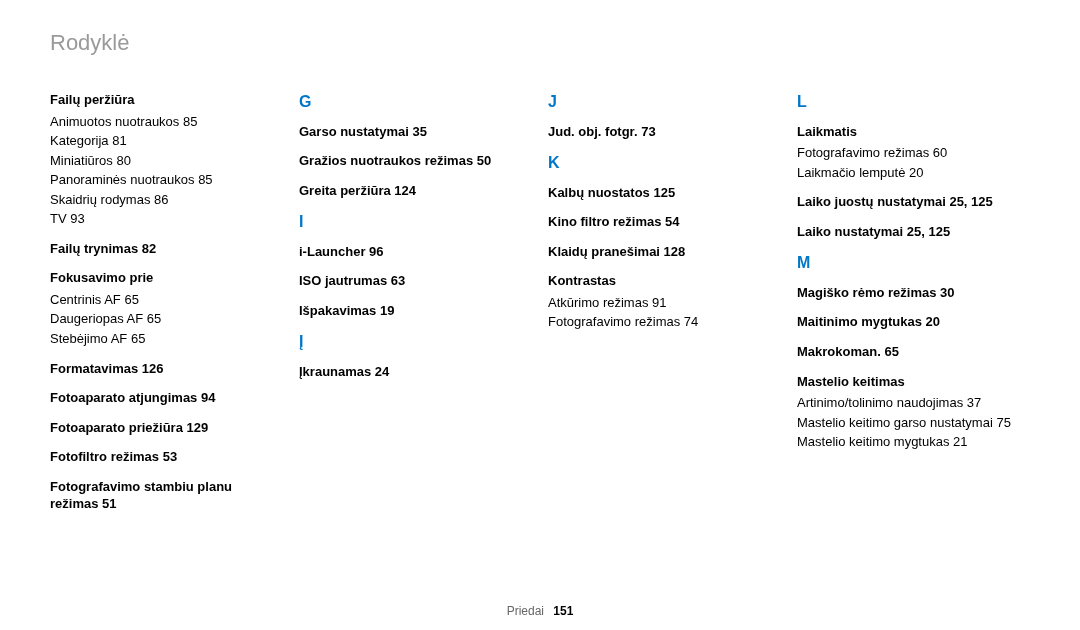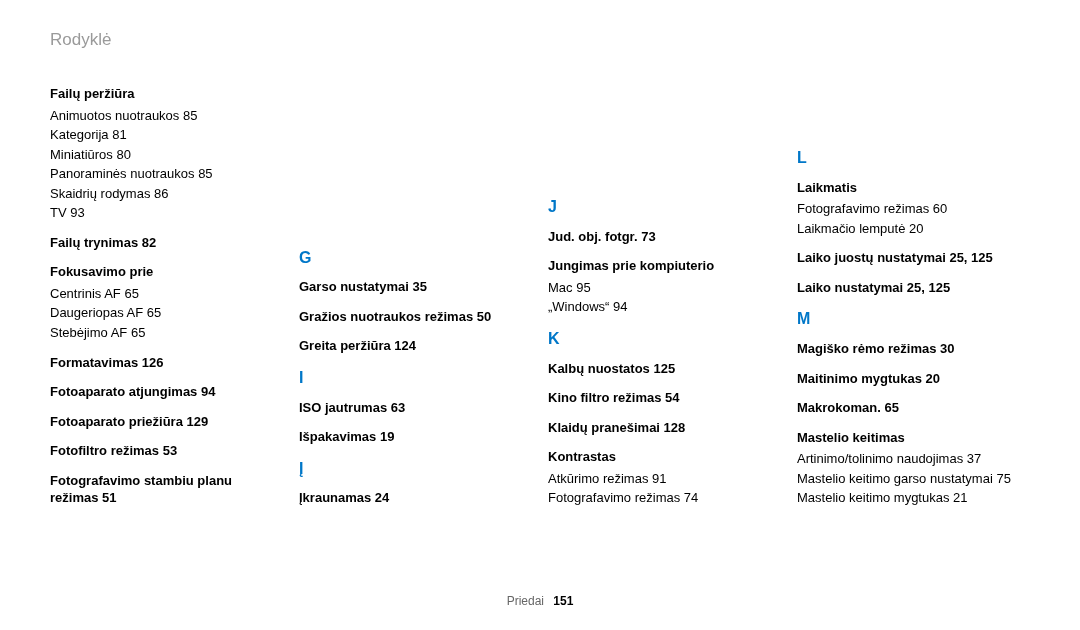--- a/index.html
+++ b/index.html
@@ -7,28 +7,27 @@
     width: 1080px;
     height: 630px;
     background: #fff;
     font-family: "Segoe UI", Arial, sans-serif;
     color: #000;
     position: relative;
     padding: 30px 50px 0 50px;
   }
   .page-title {
     color: #9a9a9a;
-    font-size: 17px;
+    font-size: 22px;
     font-weight: 400;
     margin-bottom: 35px;
   }
   .columns {
     display: flex;
     gap: 16px;
-    align-items: flex-end;
   }
   .col {
     flex: 1;
     font-size: 13px;
     line-height: 1.35;
   }
   .letter {
     color: #0077c8;
     font-size: 16px;
     font-weight: 700;
@@ -40,21 +39,21 @@
     font-weight: 700;
     margin-bottom: 4px;
   }
   .sub {
     font-weight: 400;
     margin-bottom: 2px;
   }
   .group { margin-bottom: 12px; }
   .footer {
     position: absolute;
-    bottom: 22px;
+    bottom: 12px;
     left: 0;
     width: 100%;
     text-align: center;
     font-size: 12px;
     color: #000;
   }
   .footer .section {
     color: #666;
     font-weight: 400;
     margin-right: 6px;
@@ -108,39 +107,37 @@
         <div class="entry">Garso nustatymai  35</div>
       </div>
       <div class="group">
         <div class="entry">Gražios nuotraukos režimas  50</div>
       </div>
       <div class="group">
         <div class="entry">Greita peržiūra  124</div>
       </div>
       <div class="letter">I</div>
       <div class="group">
+        <div class="entry">i-Launcher  96</div>
+      </div>
+      <div class="group">
         <div class="entry">ISO jautrumas  63</div>
       </div>
       <div class="group">
         <div class="entry">Išpakavimas  19</div>
       </div>
       <div class="letter">Į</div>
       <div class="group">
         <div class="entry">Įkraunamas  24</div>
       </div>
     </div>
   <div class="col">
       <div class="letter first">J</div>
       <div class="group">
         <div class="entry">Jud. obj. fotgr.  73</div>
-      </div>
-      <div class="group">
-        <div class="entry">Jungimas prie kompiuterio</div>
-        <div class="sub">Mac  95</div>
-        <div class="sub">„Windows“  94</div>
       </div>
       <div class="letter">K</div>
       <div class="group">
         <div class="entry">Kalbų nuostatos  125</div>
       </div>
       <div class="group">
         <div class="entry">Kino filtro režimas  54</div>
       </div>
       <div class="group">
         <div class="entry">Klaidų pranešimai  128</div>

